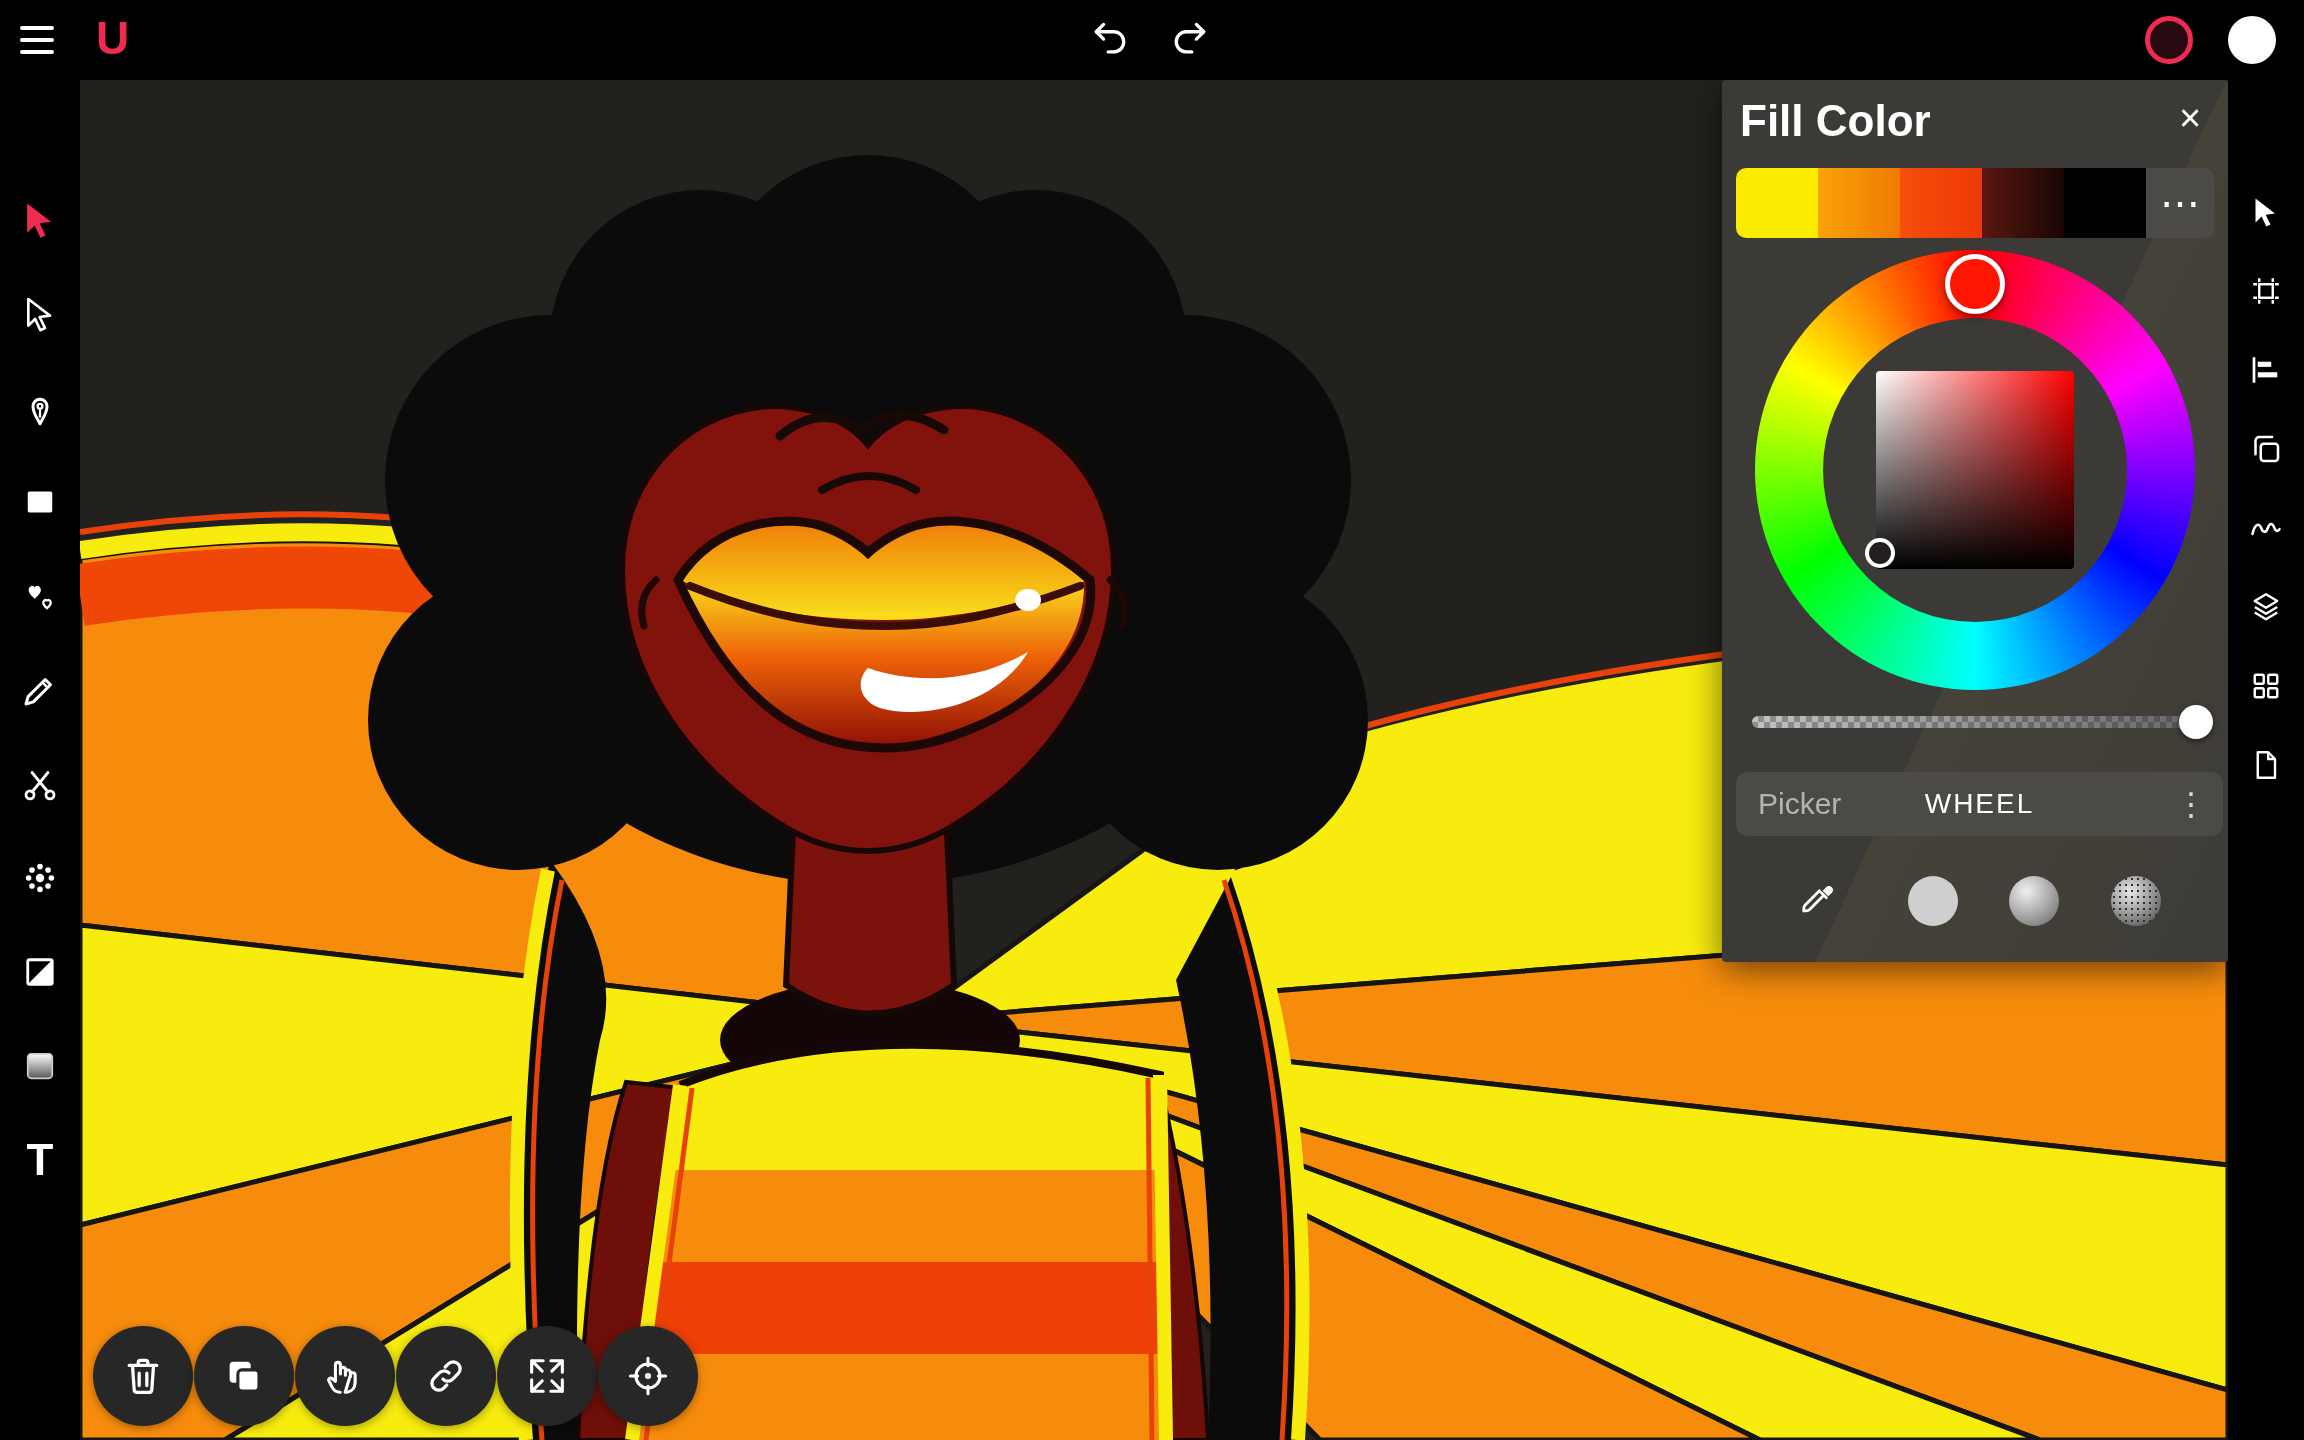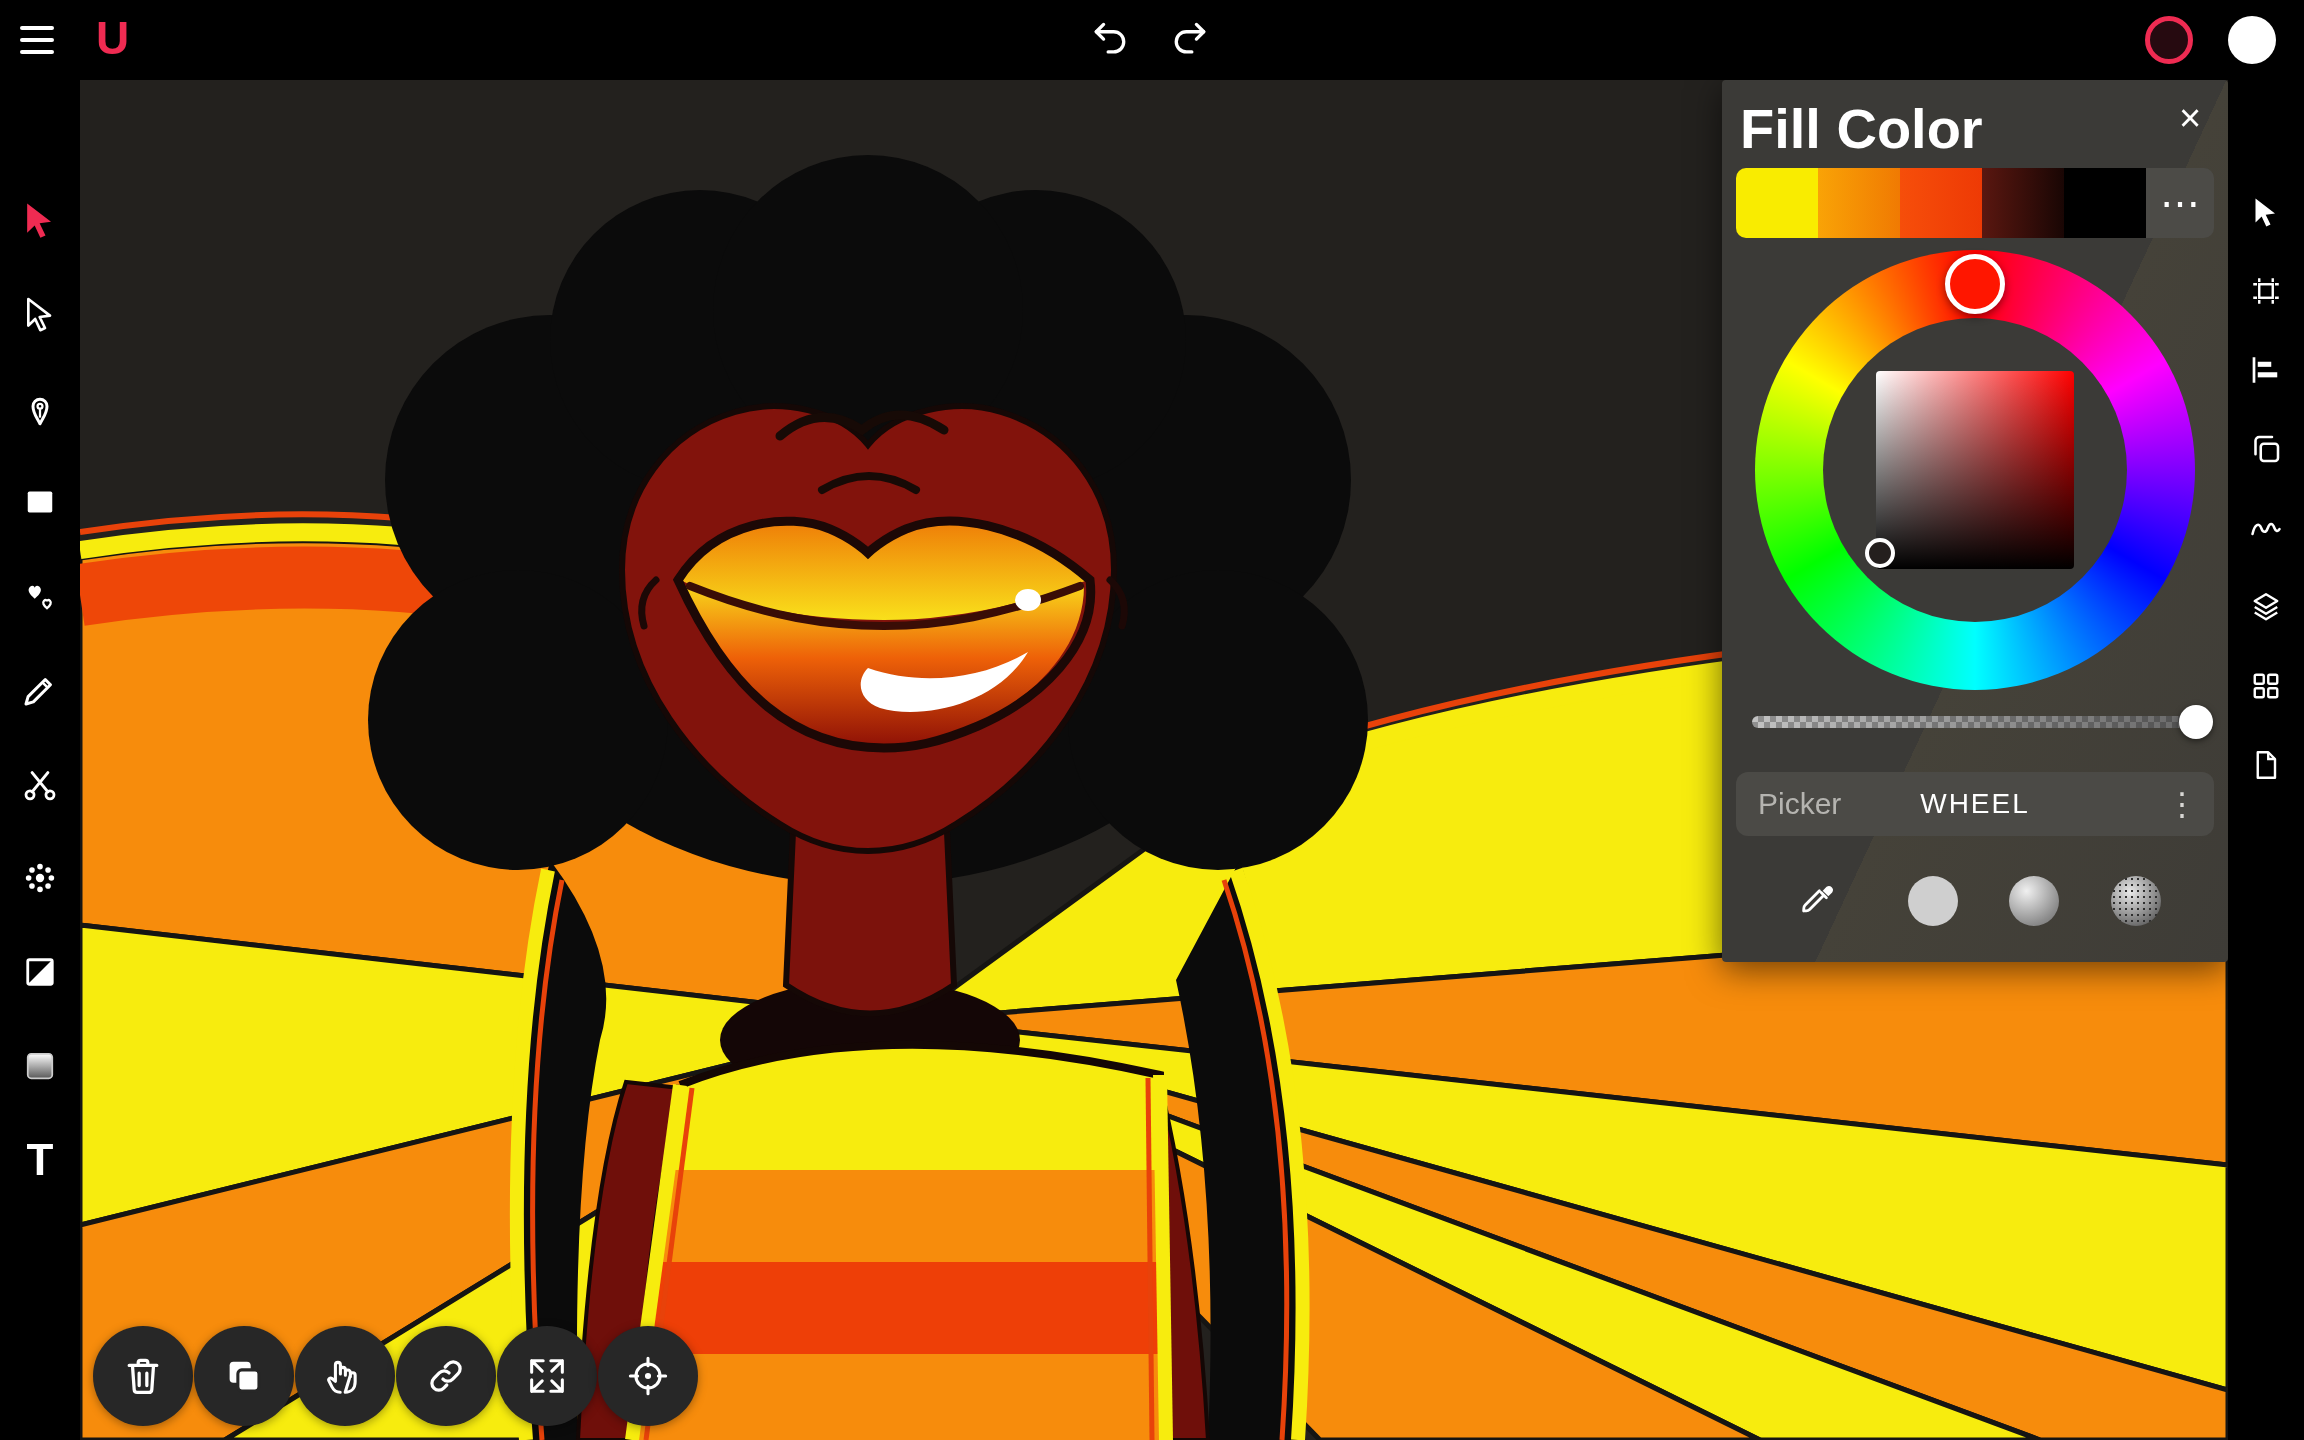--- a/index.html
+++ b/index.html
@@ -29,21 +29,21 @@
 
   
   .cbtn{position:absolute;top:1326px;width:100px;height:100px;border-radius:50%;background:#272727;
         display:flex;align-items:center;justify-content:center;z-index:4;cursor:pointer;
         box-shadow:0 2px 10px rgba(0,0,0,.35);}
 
   
   .panel{position:absolute;left:1722px;top:80px;width:506px;height:882px;border-radius:4px;z-index:5;
          background:linear-gradient(115deg,#3b3a37 0%,#3b3a37 55%,#454239 55%,#3e3c37 100%);
          box-shadow:0 8px 34px rgba(0,0,0,.55);}
-  .panel-title{position:absolute;left:18px;top:16px;font-size:56px;font-weight:700;color:#fff;}
+  .panel-title{position:absolute;left:18px;top:16px;font-size:44px;font-weight:700;color:#fff;}
   .panel-close{position:absolute;right:14px;top:14px;width:48px;height:48px;display:flex;align-items:center;justify-content:center;
                color:#fff;font-size:38px;cursor:pointer;}
   .swatch-bar{position:absolute;left:14px;top:88px;width:478px;height:70px;border-radius:10px;overflow:hidden;display:flex;}
   .swatch{width:82px;height:70px;cursor:pointer;}
   .swatch-more{width:68px;height:70px;background:#4c4b47;color:#fff;display:flex;align-items:center;justify-content:center;
                font-size:40px;cursor:pointer;}
   .wheel{position:absolute;left:33px;top:170px;width:440px;height:440px;border-radius:50%;cursor:pointer;
          background:conic-gradient(from 0deg,#f00,#f0f,#00f,#0ff,#0f0,#ff0,#f00);}
   .wheel-inner{position:absolute;left:101px;top:238px;width:304px;height:304px;border-radius:50%;background:#3b3a37;}
   .sv-square{position:absolute;left:154px;top:291px;width:198px;height:198px;border-radius:4px;cursor:pointer;
@@ -53,21 +53,21 @@
   .sv-knob{position:absolute;left:143px;top:458px;width:30px;height:30px;border-radius:50%;background:#241f1e;
            border:4px solid #fff;box-sizing:border-box;cursor:grab;}
   .alpha-track{position:absolute;left:30px;top:636px;width:444px;height:12px;border-radius:6px;background:#c2c2c2;cursor:pointer;
       background-image:linear-gradient(45deg,#8f8f8f 25%,transparent 25%,transparent 75%,#8f8f8f 75%),
                        linear-gradient(45deg,#8f8f8f 25%,transparent 25%,transparent 75%,#8f8f8f 75%);
       background-size:12px 12px;background-position:0 0,6px 6px;overflow:hidden;}
   .alpha-track::after{content:"";position:absolute;left:0;top:0;right:0;bottom:0;
       background:linear-gradient(to right,rgba(30,30,30,0),rgba(30,30,30,.55));}
   .alpha-knob{position:absolute;left:457px;top:625px;width:34px;height:34px;border-radius:50%;background:#fff;
               box-shadow:0 2px 6px rgba(0,0,0,.5);cursor:grab;}
-  .picker-row{position:absolute;left:14px;top:692px;width:478px;height:64px;background:#4b4a46;border-radius:12px;cursor:pointer;}
+  .picker-row{position:absolute;left:14px;top:692px;width:478px;height:64px;background:#4b4a46;border-radius:12px;cursor:pointer;padding-left:9px;}
   .picker-label{position:absolute;left:22px;top:0;height:64px;display:flex;align-items:center;color:#b5b4b0;font-size:30px;}
   .picker-value{position:absolute;left:0;top:0;width:100%;height:64px;display:flex;align-items:center;justify-content:center;
                 color:#fff;font-size:28px;letter-spacing:2px;}
   .picker-kebab{position:absolute;right:16px;top:0;height:64px;display:flex;align-items:center;color:#d8d7d4;font-size:32px;}
   .dropper{position:absolute;left:72px;top:797px;width:48px;height:48px;display:flex;align-items:center;justify-content:center;cursor:pointer;}
   .sphere{position:absolute;top:796px;width:50px;height:50px;border-radius:50%;cursor:pointer;}
   #sph1{left:186px;background:#cfcfcf;}
   #sph2{left:287px;background:radial-gradient(circle at 35% 30%,#f0f0f0,#8d8d8d 70%,#6a6a6a);}
   #sph3{left:389px;background:radial-gradient(#2f2f2f 1.2px,rgba(0,0,0,0) 1.5px),
         radial-gradient(circle at 38% 32%,#e9e9e9,#5a5a5a 85%);background-size:6px 6px,100% 100%;}

